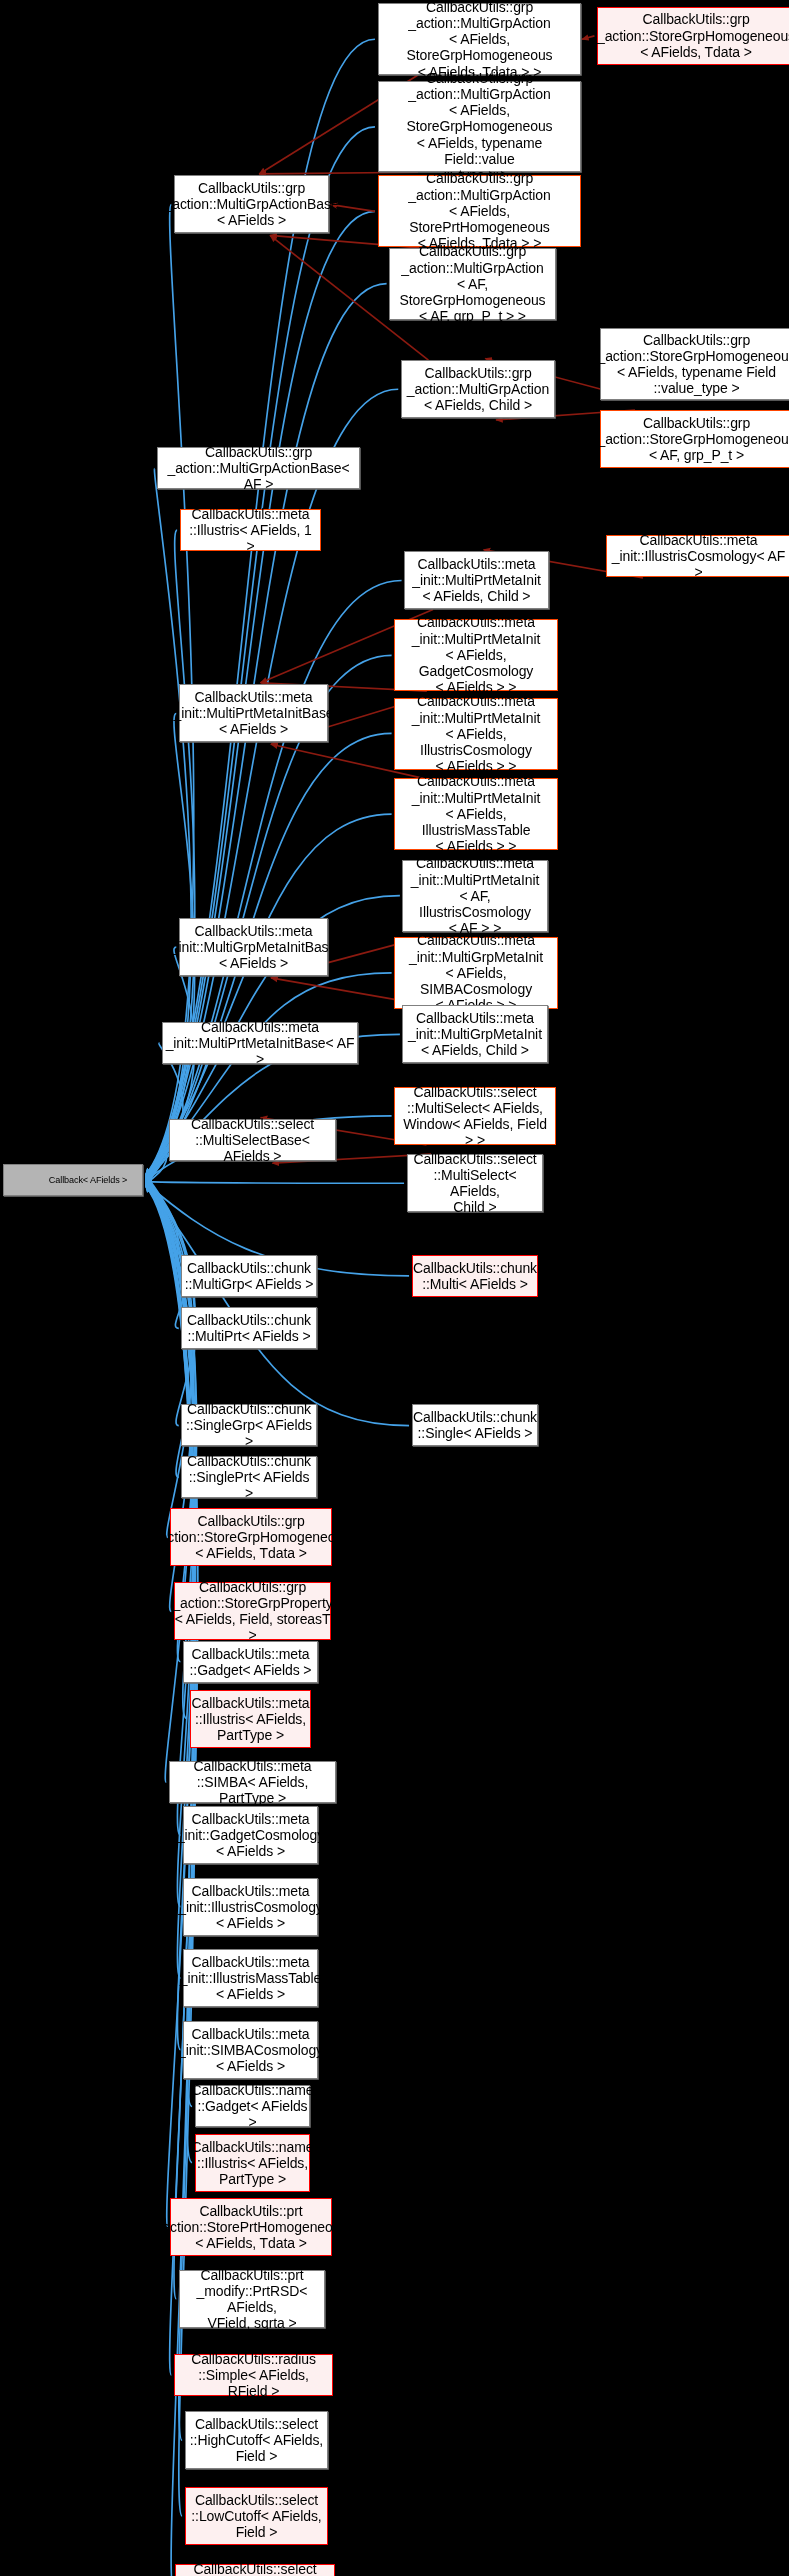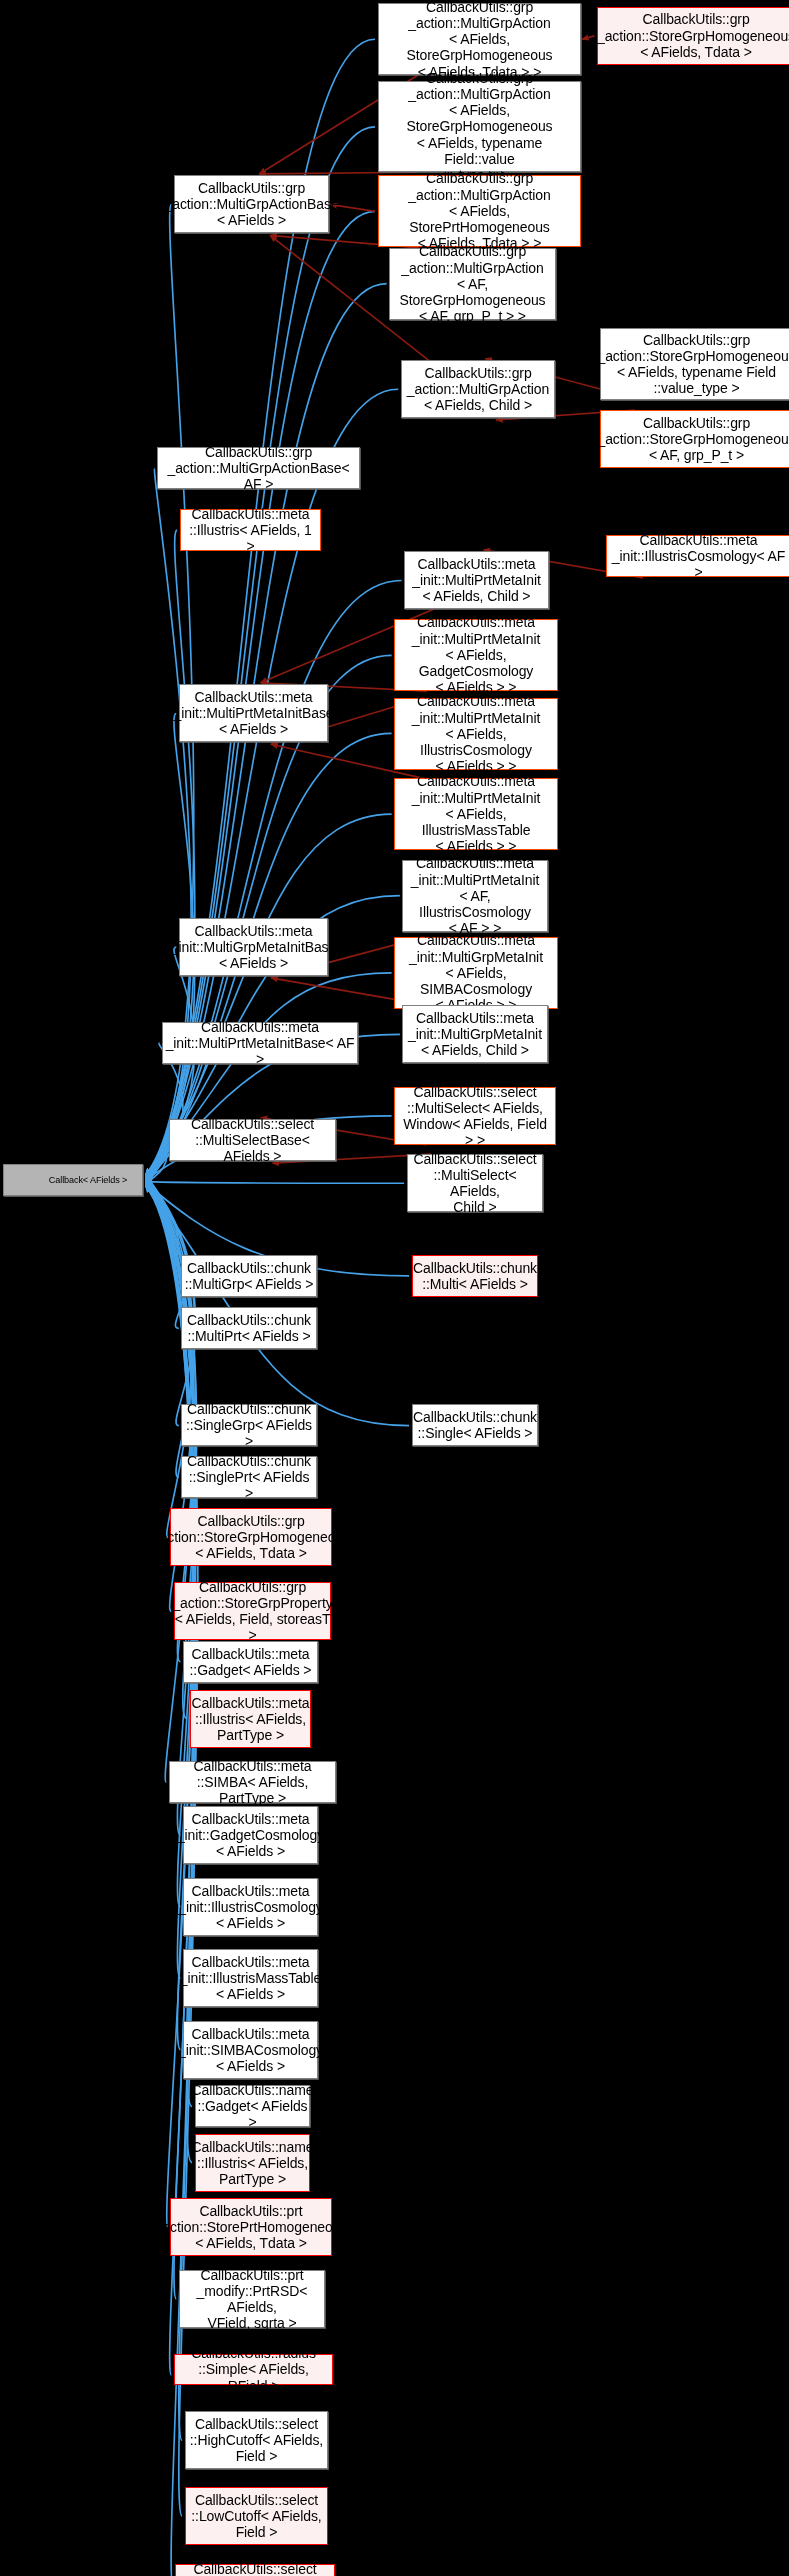--- a/index.html
+++ b/index.html
@@ -265,21 +265,21 @@
 ::Gadget&lt; AFields &gt;</div>
     <div class="node n-red" style="left: 195px; top: 2134px; width: 115px; height: 58px;">CallbackUtils::name
 ::Illustris&lt; AFields,
 PartType &gt;</div>
     <div class="node n-red" style="left: 170px; top: 2198px; width: 162px; height: 58px;">CallbackUtils::prt
 _action::StorePrtHomogeneous
 &lt; AFields, Tdata &gt;</div>
     <div class="node n-plain" style="left: 179px; top: 2270px; width: 146px; height: 58px;">CallbackUtils::prt
 _modify::PrtRSD&lt; AFields,
 VField, sqrta &gt;</div>
-    <div class="node n-red" style="left: 174px; top: 2354px; width: 159px; height: 31px;">CallbackUtils::radius
+    <div class="node n-red" style="left: 174px; top: 2354px; width: 159px; height: 42px;">CallbackUtils::radius
 ::Simple&lt; AFields, RField &gt;</div>
     <div class="node n-plain" style="left: 185px; top: 2411px; width: 143px; height: 58px;">CallbackUtils::select
 ::HighCutoff&lt; AFields,
 Field &gt;</div>
     <div class="node n-red" style="left: 185px; top: 2487px; width: 143px; height: 58px;">CallbackUtils::select
 ::LowCutoff&lt; AFields,
 Field &gt;</div>
     <div class="node n-red" style="left: 175px; top: 2564px; width: 160px; height: 42px;">CallbackUtils::select
 ::Window&lt; AFields, Field &gt;</div>
   </div>

